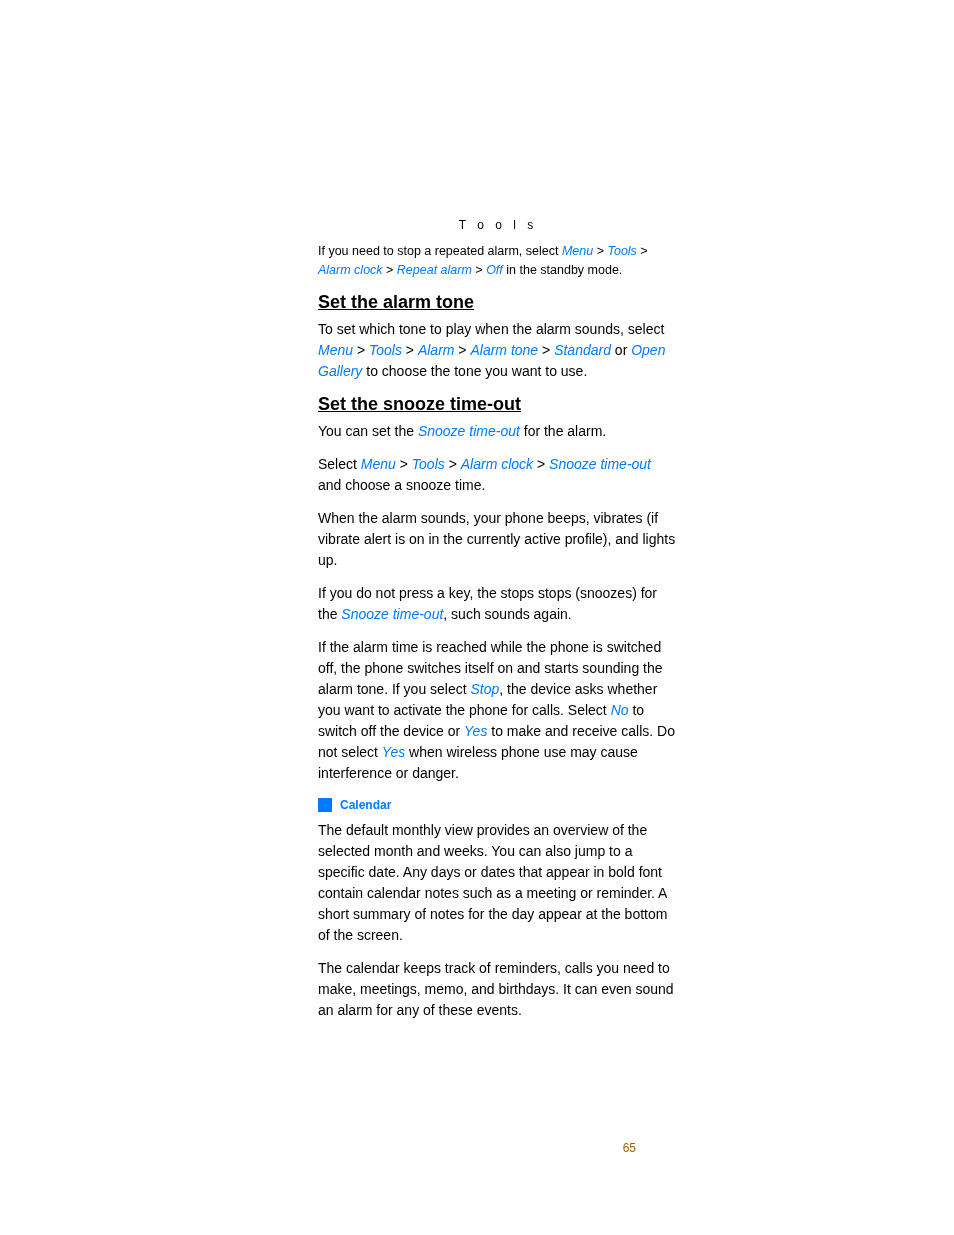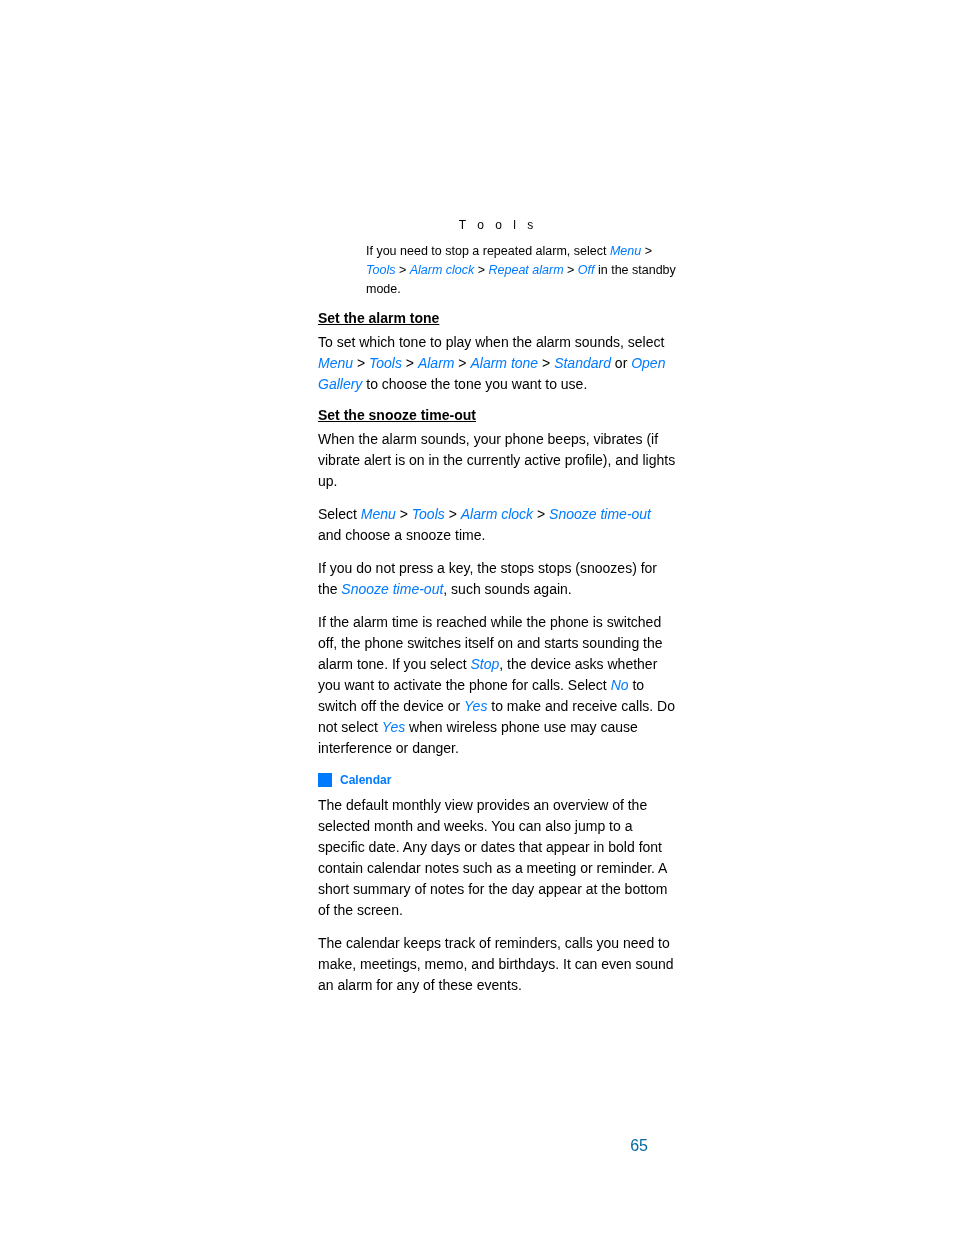--- a/index.html
+++ b/index.html
@@ -37,30 +37,29 @@
       letter-spacing: 4px;
       color: #000;
       margin-bottom: 10px;
       font-weight: normal;
     }
 
     .intro-text {
       font-size: 12.5px;
       line-height: 1.5;
       margin-bottom: 12px;
-      margin-left: 48px;
     }
 
     .link {
       color: #007bff;
       font-style: italic;
     }
 
     .section-heading {
-      font-size: 14px;
+      font-size: 18px;
       font-weight: bold;
       text-decoration: underline;
       margin-bottom: 6px;
       color: #000;
     }
 
     .section-body {
       font-size: 14px;
       line-height: 1.5;
       margin-bottom: 12px;
@@ -87,23 +86,23 @@
 
     .calendar-title {
       font-size: 12px;
       font-weight: bold;
       color: #007bff;
     }
 
     .page-number {
       position: absolute;
       bottom: 80px;
-      right: 306px;
-      font-size: 16px;
-      color: #0369a1;
+      right: 318px;
+      font-size: 12px;
+      color: #a16207;
     }
   </style>
 </head>
 <body>
 
 <div class="page">
 
   <div class="content-area">
 
     <div class="tools-header">T o o l s</div>
@@ -114,24 +113,27 @@
 
     <div class="section">
       <div class="section-heading">Set the alarm tone</div>
       <p class="section-body">
         <span>To set which tone to play when the alarm sounds, select </span><span class="link">Menu</span><span> &gt; </span><span class="link">Tools</span><span> &gt; </span><span class="link">Alarm</span><span> &gt; </span><span class="link">Alarm tone</span><span> &gt; </span><span class="link">Standard</span><span> or </span><span class="link">Open Gallery</span><span> to choose the tone you want to use.</span>
       </p>
     </div>
 
     <div class="section">
       <div class="section-heading">Set the snooze time-out</div>
-      <p class="section-body">When the alarm sounds, your phone beeps, vibrates (if vibrate alert is on in the currently active profile), and lights up.</p>
+      <p class="section-body">
+        <span>You can set the </span><span class="link">Snooze time-out</span><span> for the alarm.</span>
+      </p>
       <p class="section-body">
         <span>Select </span><span class="link">Menu</span><span> &gt; </span><span class="link">Tools</span><span> &gt; </span><span class="link">Alarm clock</span><span> &gt; </span><span class="link">Snooze time-out</span><span> and choose a snooze time.</span>
       </p>
+      <p class="section-body">When the alarm sounds, your phone beeps, vibrates (if vibrate alert is on in the currently active profile), and lights up.</p>
       <p class="section-body">
         <span>If you do not press a key, the stops stops (snoozes) for the </span><span class="link">Snooze time-out</span><span>, such sounds again.</span>
       </p>
       <p class="section-body">
         <span>If the alarm time is reached while the phone is switched off, the phone switches itself on and starts sounding the alarm tone. If you select </span><span class="link">Stop</span><span>, the device asks whether you want to activate the phone for calls. Select </span><span class="link">No</span><span> to switch off the device or </span><span class="link">Yes</span><span> to make and receive calls. Do not select </span><span class="link">Yes</span><span> when wireless phone use may cause interference or danger.</span>
       </p>
     </div>
 
     <div class="section calendar-section">
       <div class="calendar-heading">

